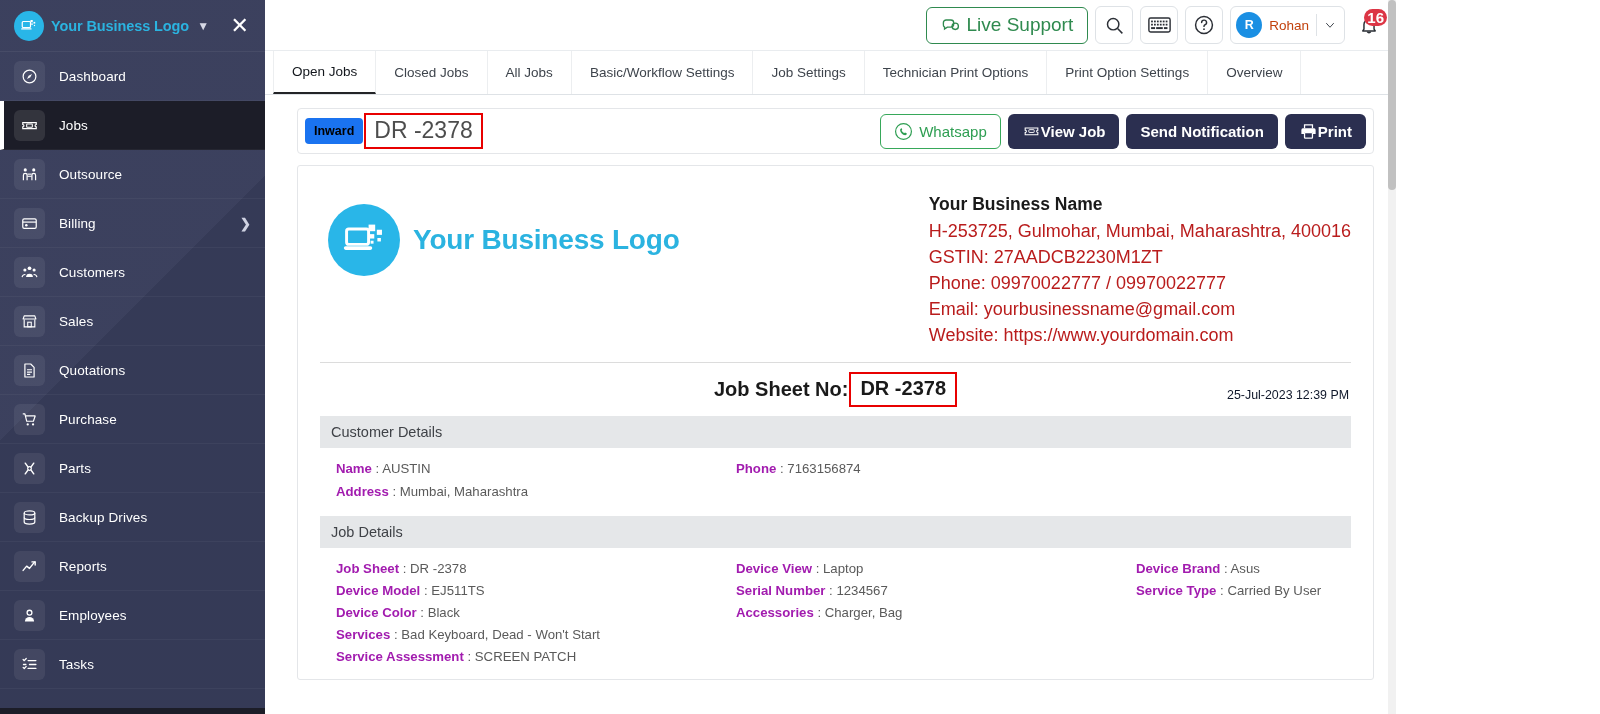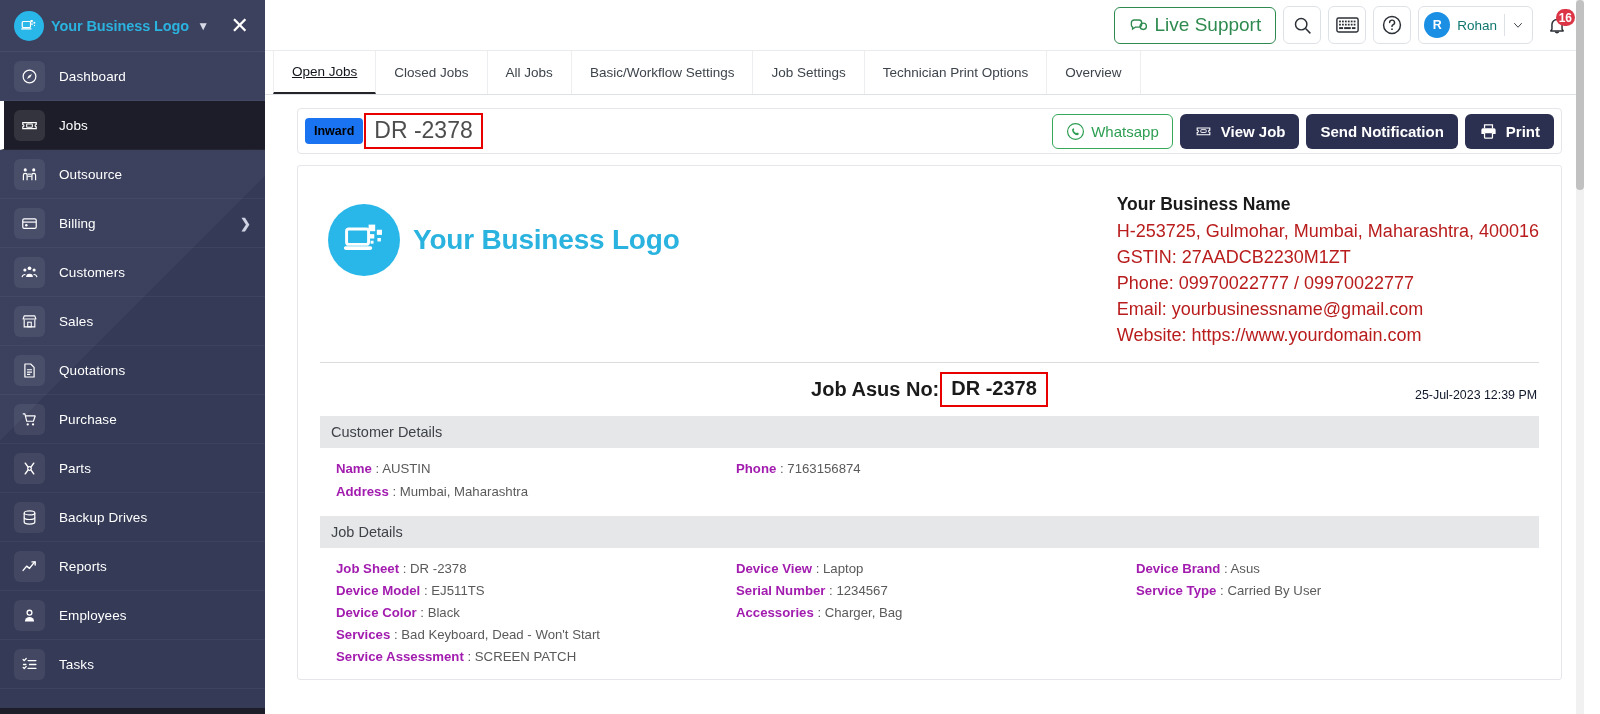--- a/index.html
+++ b/index.html
@@ -2,21 +2,21 @@
 <html><head>
 <meta charset="utf-8">
 <style>
   * { box-sizing: border-box; margin: 0; padding: 0; }
   html, body {
     width: 1600px; height: 714px;
     font-family: "Liberation Sans", sans-serif;
     background: #ffffff;
     overflow: hidden;
   }
-  .app { display: flex; width: 1584px; height: 714px; }
+  .app { display: flex; width: 1396px; height: 714px; }
 
   
   .sidebar {
     width: 265px; min-width: 265px; height: 714px;
     background: #373c5a;
     background-image: linear-gradient(135deg, rgba(255,255,255,0.025) 0%, rgba(255,255,255,0.025) 45%, rgba(0,0,0,0.04) 45%, rgba(0,0,0,0.04) 100%);
     position: relative; overflow: hidden;
     color: #e8e9f0;
   }
   .sb-brand {
@@ -85,40 +85,40 @@
   }
   .user-chip {
     display: flex; align-items: center; height: 38px; border: 1px solid #dee2e6;
     border-radius: 6px; padding: 0 8px 0 5px; background: #fff; cursor: pointer; gap: 7px;
   }
   .avatar {
     width: 26px; height: 26px; border-radius: 50%; background: #1a8fe3;
     color: #fff; font-size: 12.5px; display: flex; align-items: center; justify-content: center;
     font-weight: 600;
   }
-  .user-name { font-size: 13.5px; color: #0f766e; }
+  .user-name { font-size: 13.5px; color: #c2410c; }
   .chip-div { width: 1px; height: 22px; background: #dee2e6; }
   .bell-wrap { position: relative; width: 34px; height: 38px; display:flex; align-items:center; justify-content:center; cursor:pointer; }
   .bell-badge {
     position: absolute; top: 3px; right: -1px; background: #dc3545; color: #fff;
-    border-radius: 9px; min-width: 19px; height: 17px; font-size: 12px; font-weight: bold;
+    border-radius: 9px; min-width: 19px; height: 17px; font-size: 15px; font-weight: bold;
     display: flex; align-items: center; justify-content: center; padding: 0 3px;
   }
 
   
   .tabs {
     display: flex; align-items: stretch; height: 44px; min-height: 44px;
     background: #fff; border-bottom: 1px solid #dee2e6; padding-left: 8px;
   }
   .tab {
     display: flex; align-items: center; padding: 0 18px; font-size: 13.5px;
     color: #3e444c; cursor: pointer; border-right: 1px solid #eceef0; white-space: nowrap;
     background: #fff;
   }
-  .tab:first-child { border-left: 1px solid #eceef0; text-decoration: underline; }
+  .tab:first-child { border-left: 1px solid #eceef0; }
   .tab.active { color: #12161c; border-bottom: 2px solid #232427; font-weight: 400; }
 
   
   .content { flex: 1; overflow: hidden; background: #fff; padding: 13px 22px 0 32px; position: relative; }
 
   
   .actionbar {
     display: flex; align-items: center; border: 1px solid #e4e6e9; border-radius: 4px;
     height: 46px; padding: 0 7px; background: #fff; margin-bottom: 11px;
   }
@@ -130,21 +130,21 @@
     border: 2px solid #e80000; padding: 1px 8px 3px 8px; margin-left: 1px;
     font-size: 23px; color: #4d4d4d; font-weight: 400; line-height: 1.25;
   }
   .act-right { margin-left: auto; display: flex; align-items: center; gap: 7px; }
   .btn-wa {
     display: flex; align-items: center; gap: 6px; height: 35px; padding: 0 13px;
     border: 1px solid #37a85a; border-radius: 6px; color: #2e9e52; background: #fff;
     font-size: 15px; cursor: pointer; white-space: nowrap;
   }
   .btn-dark {
-    display: flex; align-items: center; gap: 8px; height: 35px; padding: 0 14px;
+    display: flex; align-items: center; height: 35px; padding: 0 14px;
     border-radius: 6px; background: #2b2f50; color: #fff; font-size: 15px;
     font-weight: bold; cursor: pointer; border: none; white-space: nowrap;
   }
 
   
   .sheet {
     border: 1px solid #e4e6e9; border-radius: 3px; background: #fff;
     padding: 24px 22px 0 22px; height: 515px; overflow: hidden; position: relative;
   }
   .doc-head { display: flex; align-items: flex-start; justify-content: space-between; }
@@ -418,20 +418,21 @@
       </div>
     </div>
 
     <div class="tabs" id="tab-bar">
         <div class="tab active">Open Jobs</div>
         <div class="tab">Closed Jobs</div>
         <div class="tab">All Jobs</div>
         <div class="tab">Basic/Workflow Settings</div>
         <div class="tab">Job Settings</div>
         <div class="tab">Technician Print Options</div>
+        <div class="tab">Print Option Settings</div>
         <div class="tab">Overview</div>
       </div>
 
     <div class="content">
 
       <div class="actionbar">
         <span class="badge-inward">Inward</span>
         <span class="jobno-box">DR -2378</span>
         <div class="act-right">
           <button class="btn-wa">
@@ -486,21 +487,21 @@
             <div class="biz-line">Phone: 09970022777 / 09970022777</div>
             <div class="biz-line">Email: yourbusinessname@gmail.com</div>
             <div class="biz-line">Website: https://www.yourdomain.com</div>
           </div>
         </div>
 
         <div class="doc-rule"></div>
 
         <div class="jobsheet-row">
           <div class="jobsheet-center">
-            <span class="js-label">Job Asus No:</span>
+            <span class="js-label">Job Sheet No:</span>
             <span class="js-value">DR -2378</span>
           </div>
           <div class="js-date">25-Jul-2023 12:39 PM</div>
         </div>
 
         <div class="sec-head">Customer Details</div>
         <div class="sec-body">
           <div class="kv-cols">
             <div class="kv-col-1">
               <div class="kv">

